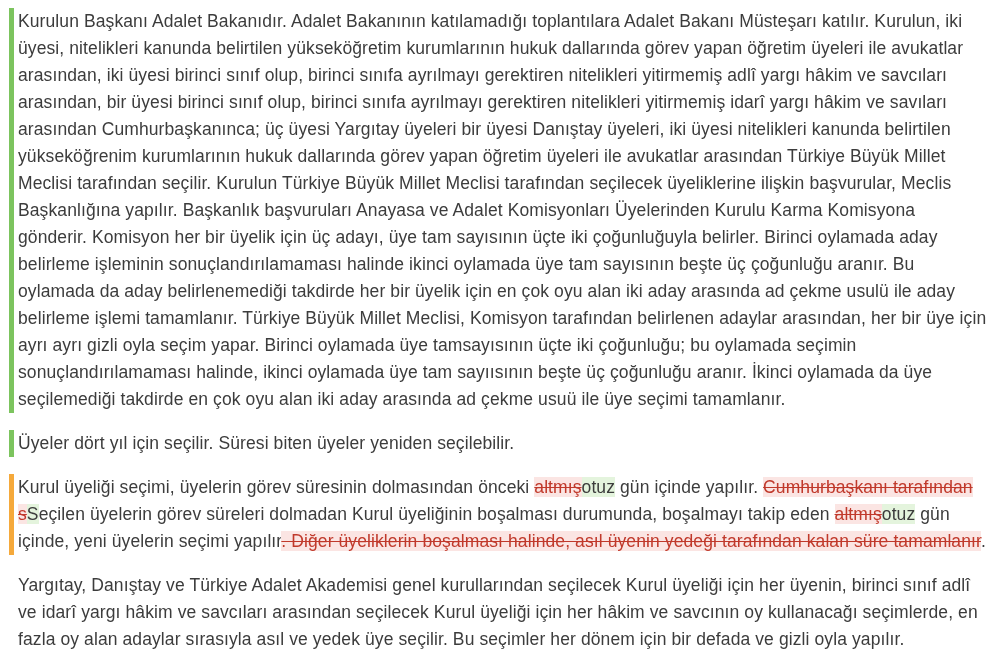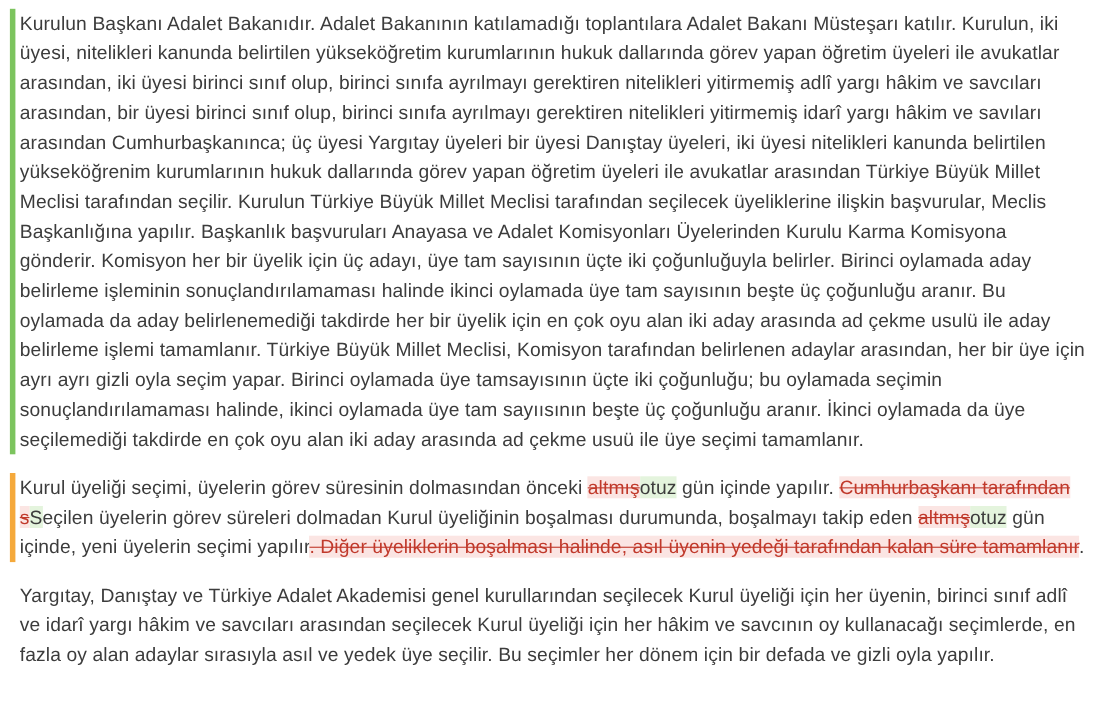--- a/index.html
+++ b/index.html
@@ -36,15 +36,16 @@
   }
   .run-ins {
     background: var(--ins-bg, #e4f4dd);
   }
 </style>
 </head>
 <body>
 
 <div class="doc">
     <p class="para marker-green"><span>Kurulun Başkanı Adalet Bakanıdır. Adalet Bakanının katılamadığı toplantılara Adalet Bakanı Müsteşarı katılır. Kurulun, iki üyesi, nitelikleri kanunda belirtilen yükseköğretim kurumlarının hukuk dallarında görev yapan öğretim üyeleri ile avukatlar arasından, iki üyesi birinci sınıf olup, birinci sınıfa ayrılmayı gerektiren nitelikleri yitirmemiş adlî yargı hâkim ve savcıları arasından, bir üyesi birinci sınıf olup, birinci sınıfa ayrılmayı gerektiren nitelikleri yitirmemiş idarî yargı hâkim ve savıları arasından Cumhurbaşkanınca; üç üyesi Yargıtay üyeleri bir üyesi Danıştay üyeleri, iki üyesi nitelikleri kanunda belirtilen yükseköğrenim kurumlarının hukuk dallarında görev yapan öğretim üyeleri ile avukatlar arasından Türkiye Büyük Millet Meclisi tarafından seçilir. Kurulun Türkiye Büyük Millet Meclisi tarafından seçilecek üyeliklerine ilişkin başvurular, Meclis Başkanlığına yapılır. Başkanlık başvuruları Anayasa ve Adalet Komisyonları Üyelerinden Kurulu Karma Komisyona gönderir. Komisyon her bir üyelik için üç adayı, üye tam sayısının üçte iki çoğunluğuyla belirler. Birinci oylamada aday belirleme işleminin sonuçlandırılamaması halinde ikinci oylamada üye tam sayısının beşte üç çoğunluğu aranır. Bu oylamada da aday belirlenemediği takdirde her bir üyelik için en çok oyu alan iki aday arasında ad çekme usulü ile aday belirleme işlemi tamamlanır. Türkiye Büyük Millet Meclisi, Komisyon tarafından belirlenen adaylar arasından, her bir üye için ayrı ayrı gizli oyla seçim yapar. Birinci oylamada üye tamsayısının üçte iki çoğunluğu; bu oylamada seçimin sonuçlandırılamaması halinde, ikinci oylamada üye tam sayıısının beşte üç çoğunluğu aranır. İkinci oylamada da üye seçilemediği takdirde en çok oyu alan iki aday arasında ad çekme usuü ile üye seçimi tamamlanır.</span></p>
+    <p class="para marker-green"><span>Üyeler dört yıl için seçilir. Süresi biten üyeler yeniden seçilebilir.</span></p>
     <p class="para marker-orange"><span>Kurul üyeliği seçimi, üyelerin görev süresinin dolmasından önceki </span><span class="run-del">altmış</span><span class="run-ins">otuz</span><span> gün içinde yapılır. </span><span class="run-del">Cumhurbaşkanı tarafından s</span><span class="run-ins">S</span><span>eçilen üyelerin görev süreleri dolmadan Kurul üyeliğinin boşalması durumunda, boşalmayı takip eden </span><span class="run-del">altmış</span><span class="run-ins">otuz</span><span> gün içinde, yeni üyelerin seçimi yapılır</span><span class="run-del">. Diğer üyeliklerin boşalması halinde, asıl üyenin yedeği tarafından kalan süre tamamlanır</span><span>.</span></p>
     <p class="para marker-none"><span>Yargıtay, Danıştay ve Türkiye Adalet Akademisi genel kurullarından seçilecek Kurul üyeliği için her üyenin, birinci sınıf adlî ve idarî yargı hâkim ve savcıları arasından seçilecek Kurul üyeliği için her hâkim ve savcının oy kullanacağı seçimlerde, en fazla oy alan adaylar sırasıyla asıl ve yedek üye seçilir. Bu seçimler her dönem için bir defada ve gizli oyla yapılır.</span></p>
   </div>
 
 </body></html>

